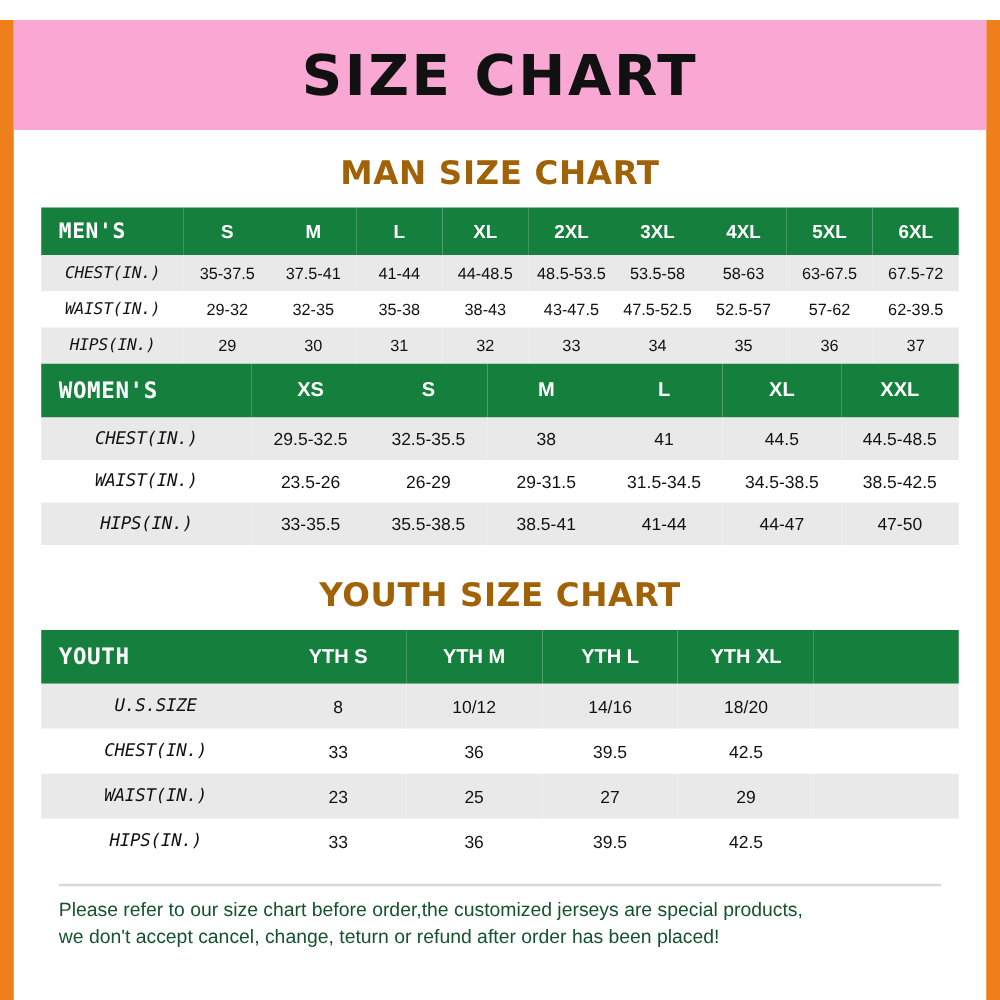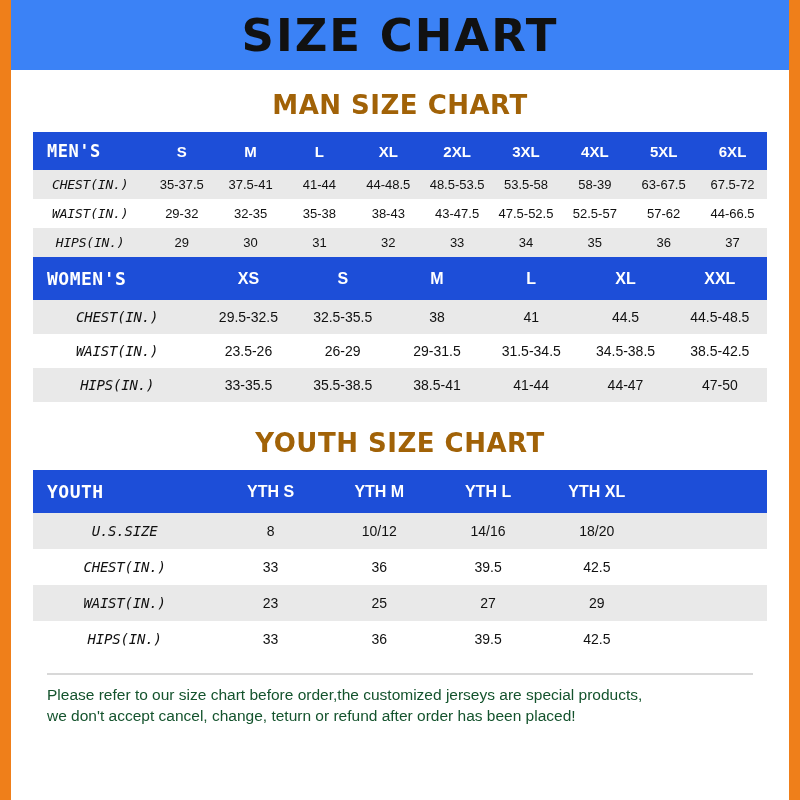--- a/index.html
+++ b/index.html
@@ -16,25 +16,26 @@
   .page {
     position: relative;
     width: 800px;
     height: 800px;
     box-sizing: border-box;
     border-left: 11px solid #ef7f1a;
     border-right: 11px solid #ef7f1a;
     background: #ffffff;
   }
   .header-band {
-    height: 70px;
-    background: #3b82f6;
+    height: 88px;
+    background: #f9a8d4;
     display: flex;
     align-items: center;
     justify-content: center;
+    margin-top: 16px;
   }
   .header-title {
     font-family: "DejaVu Sans", sans-serif;
     font-weight: bold;
     font-size: 45px;
     letter-spacing: 2px;
     color: #111111;
     line-height: 1;
   }
   .content {
@@ -57,21 +58,21 @@
     width: 100%;
     border-collapse: collapse;
     table-layout: fixed;
   }
   table.size th, table.size td {
     text-align: center;
     font-family: "Liberation Sans", sans-serif;
   }
   
   table.size thead tr {
-    background: #1d4ed8;
+    background: #15803d;
     padding-left: 13px;
   }
   table.size thead th {
     color: #ffffff;
     font-size: 15px;
     padding: 9px 2px;
     font-weight: bold;
   }
   table.size thead th.rowlabel {
     text-align: left;
@@ -147,35 +148,35 @@
       </thead>
       <tbody>
         <tr class="odd">
           <td class="rowlabel">CHEST(IN.)</td>
           <td>35-37.5</td>
           <td>37.5-41</td>
           <td>41-44</td>
           <td>44-48.5</td>
           <td>48.5-53.5</td>
           <td>53.5-58</td>
-          <td>58-39</td>
+          <td>58-63</td>
           <td>63-67.5</td>
           <td>67.5-72</td>
         </tr>
         <tr class="even">
           <td class="rowlabel">WAIST(IN.)</td>
           <td>29-32</td>
           <td>32-35</td>
           <td>35-38</td>
           <td>38-43</td>
           <td>43-47.5</td>
           <td>47.5-52.5</td>
           <td>52.5-57</td>
           <td>57-62</td>
-          <td>44-66.5</td>
+          <td>62-39.5</td>
         </tr>
         <tr class="odd">
           <td class="rowlabel">HIPS(IN.)</td>
           <td>29</td>
           <td>30</td>
           <td>31</td>
           <td>32</td>
           <td>33</td>
           <td>34</td>
           <td>35</td>

